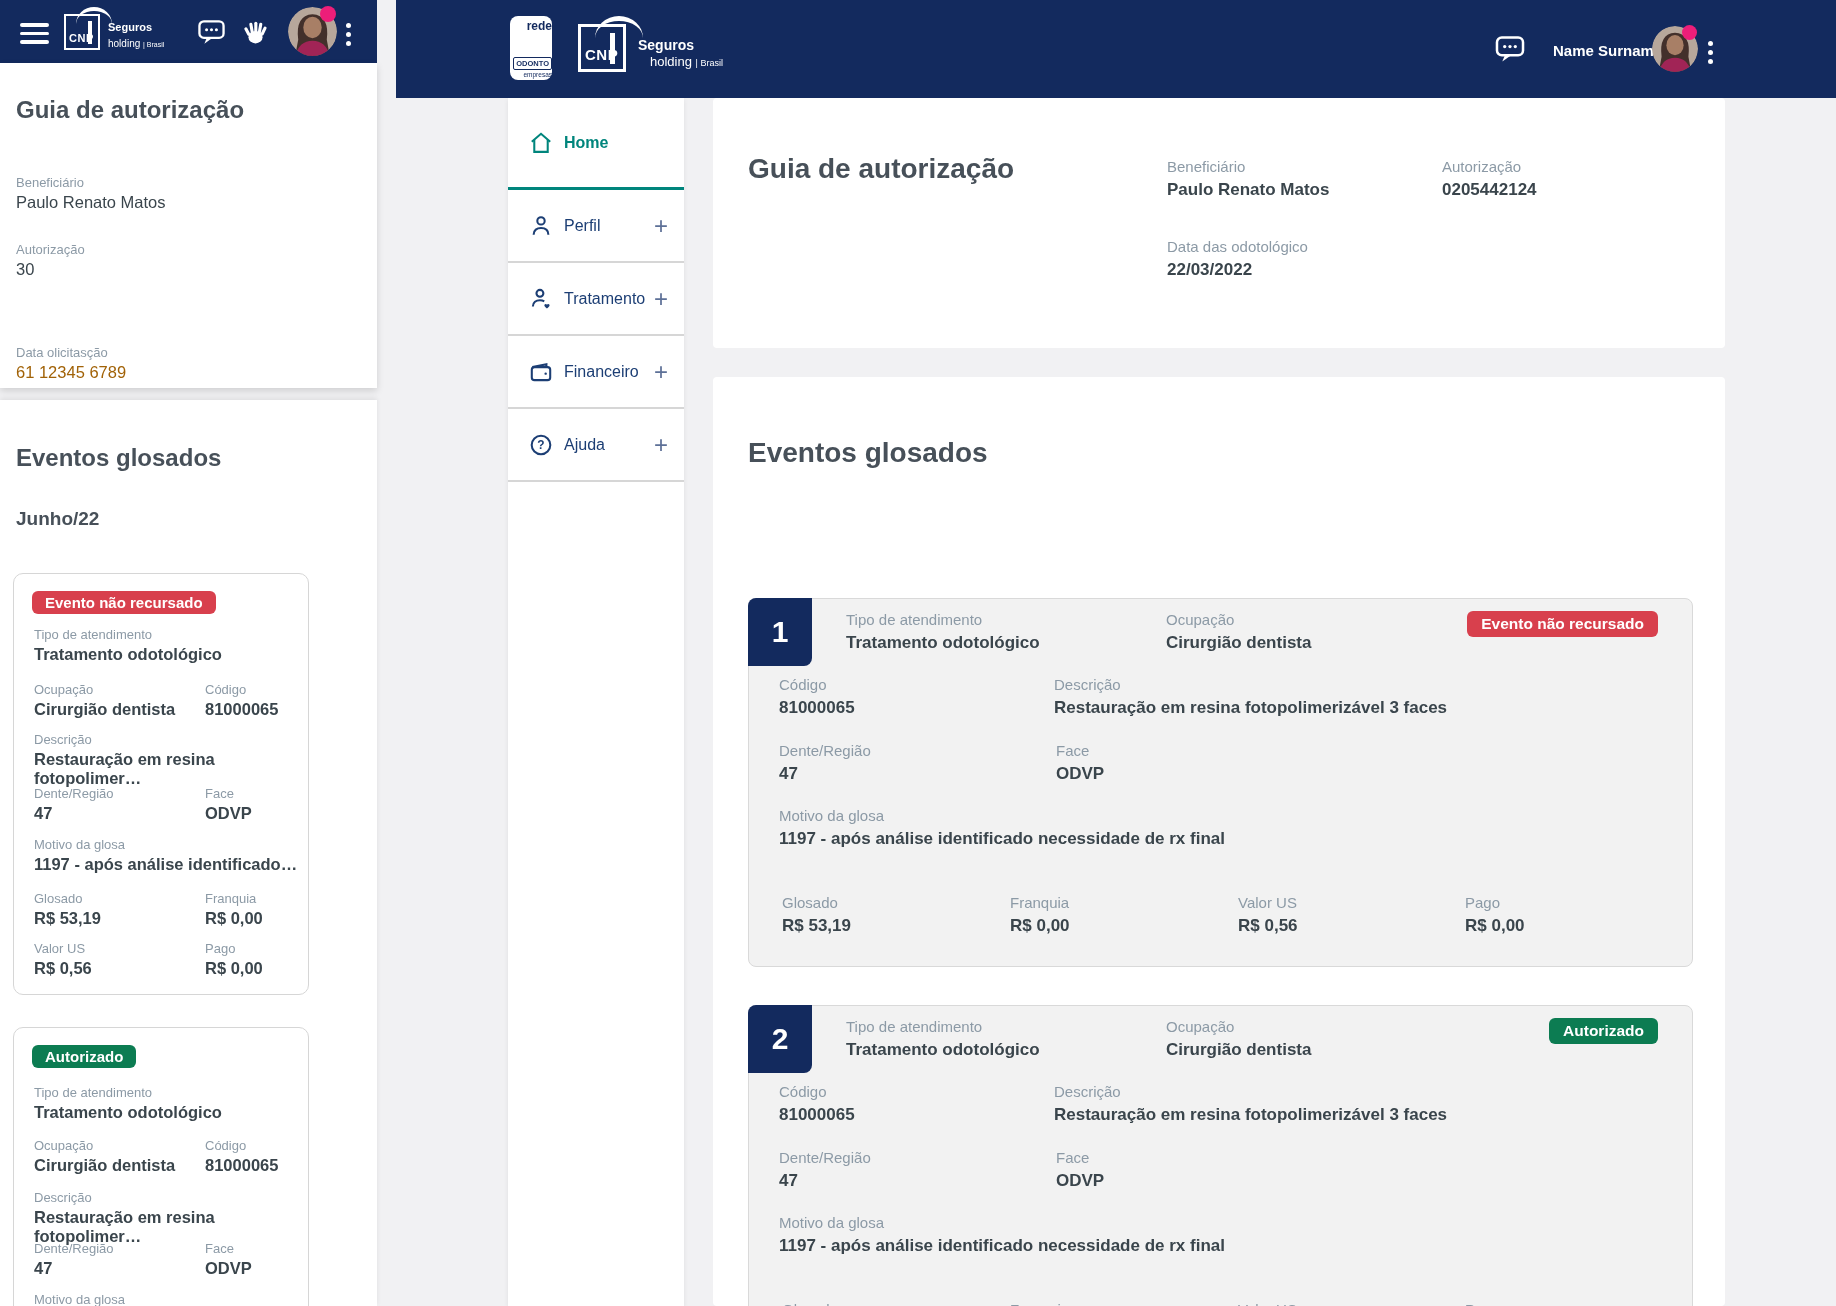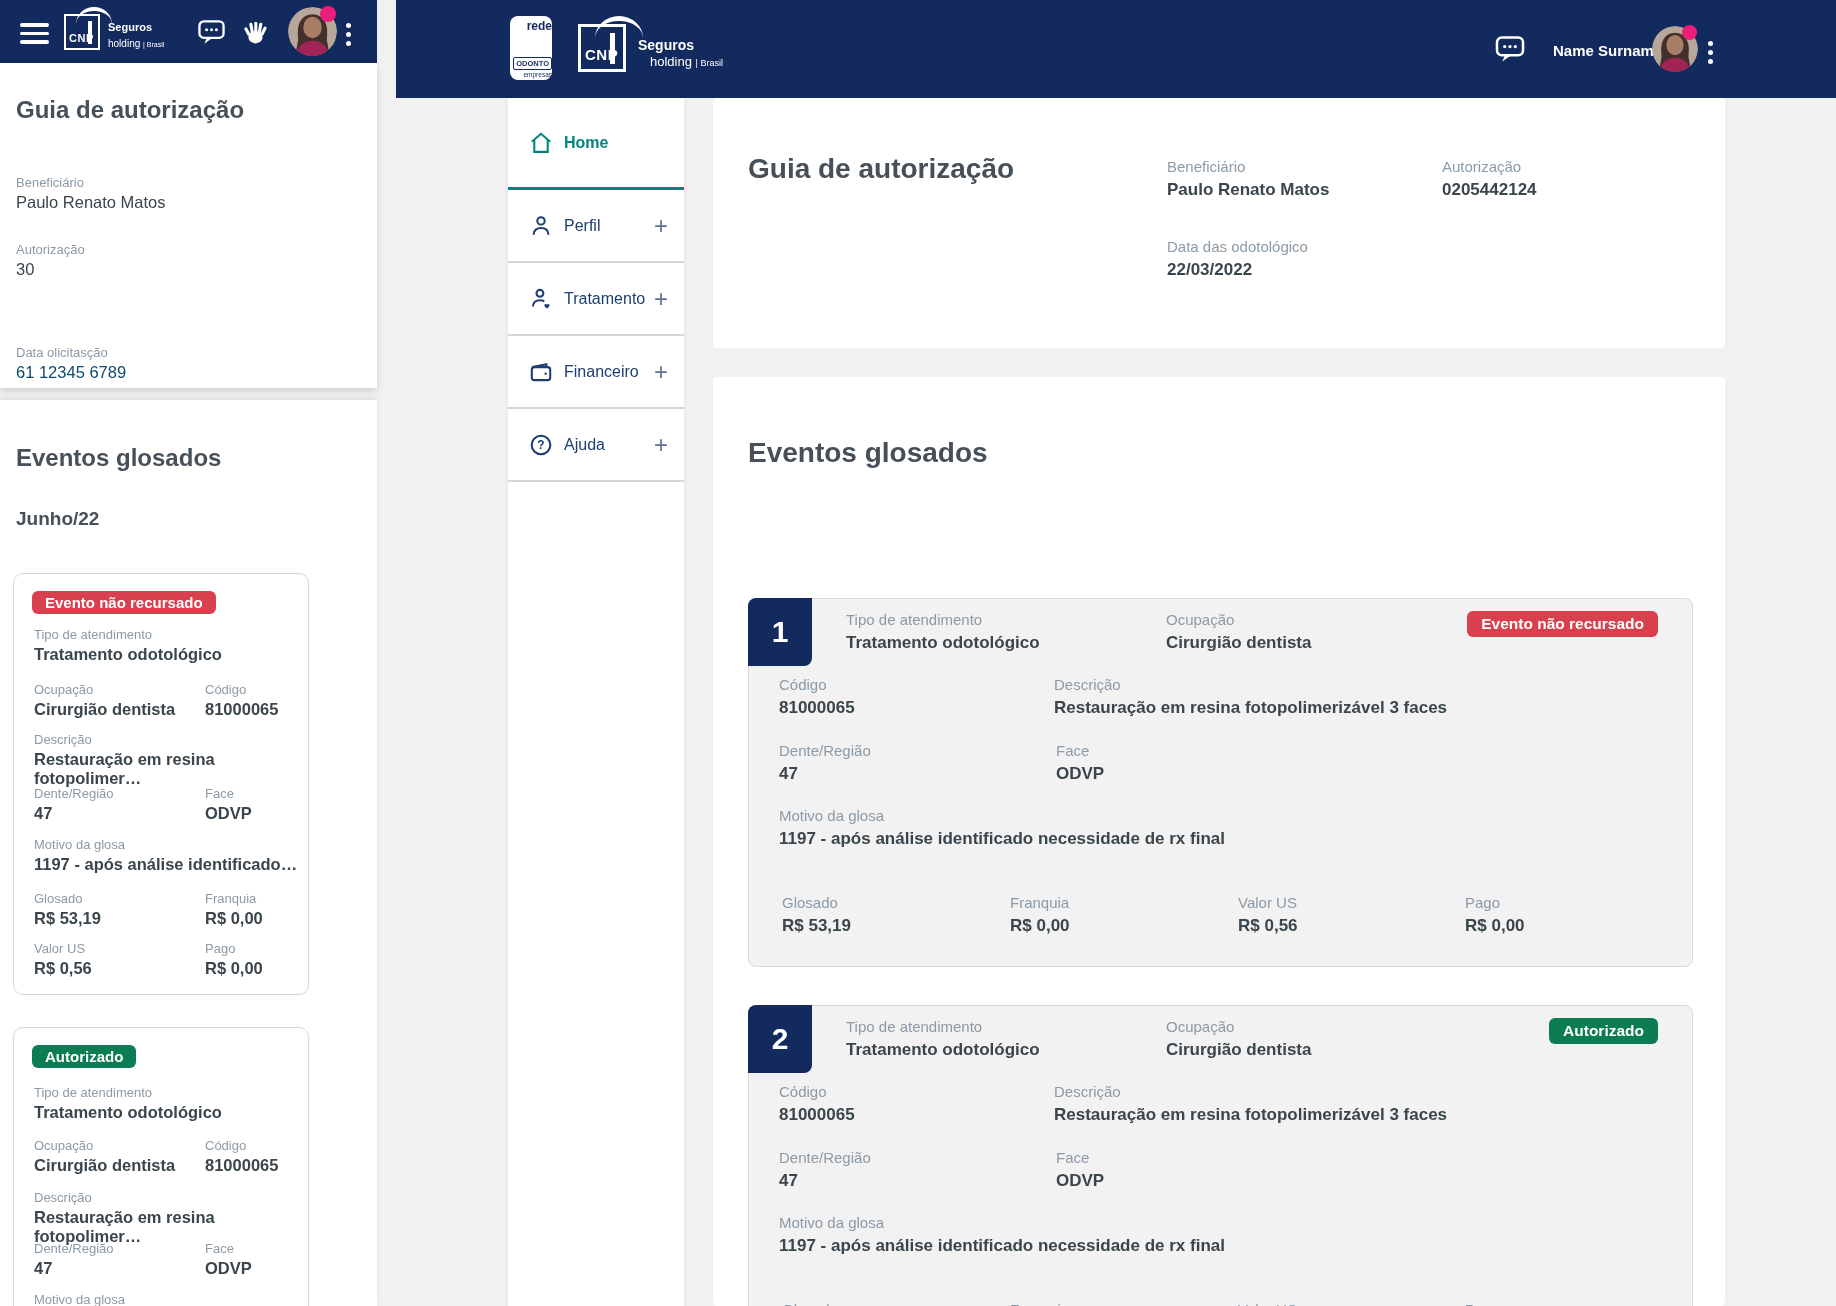--- a/index.html
+++ b/index.html
@@ -137,21 +137,21 @@
     <div class="mf" style="left:16px;top:112px;">
       <span class="lbl m-lbl">Beneficiário</span>
       <span class="val m-val" style="font-weight:normal;color:#3a454c;">Paulo Renato Matos</span>
     </div>
     <div class="mf" style="left:16px;top:179px;">
       <span class="lbl m-lbl">Autorização</span>
       <span class="val m-val" style="font-weight:normal;color:#3a454c;">30</span>
     </div>
     <div class="mf" style="left:16px;top:242px;margin-top:40px;">
       <span class="lbl m-lbl">Data olicitasção</span>
-      <span class="val m-val" style="font-weight:normal;color:#0c4a6e;">61 12345 6789</span>
+      <span class="val m-val" style="font-weight:normal;color:#a16207;">61 12345 6789</span>
     </div>
   </div>
 
   <div class="abs m-sec2">
     <h2 class="abs m-title" style="left:16px;top:44px;">Eventos glosados</h2>
     <h3 class="abs m-title" style="left:16px;top:108px;font-size:19px;">Junho/22</h3>
 
     <div class="m-ecard" style="top:173px;height:422px;">
       <span class="abs pill red" style="left:18px;top:17px;">Evento não recursado</span>
       <div class="mf" style="left:20px;top:53px;">

